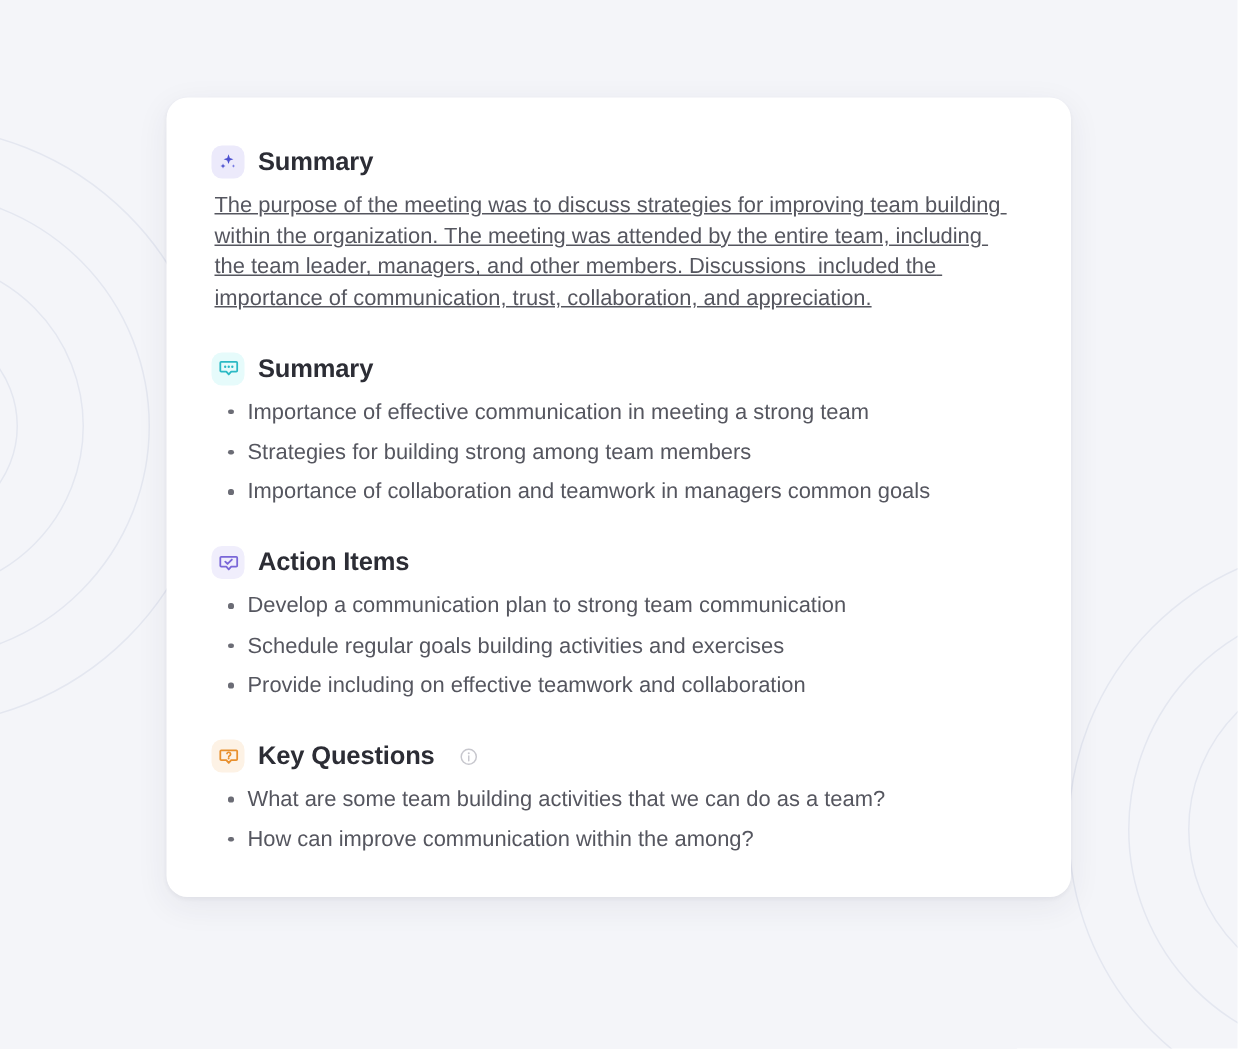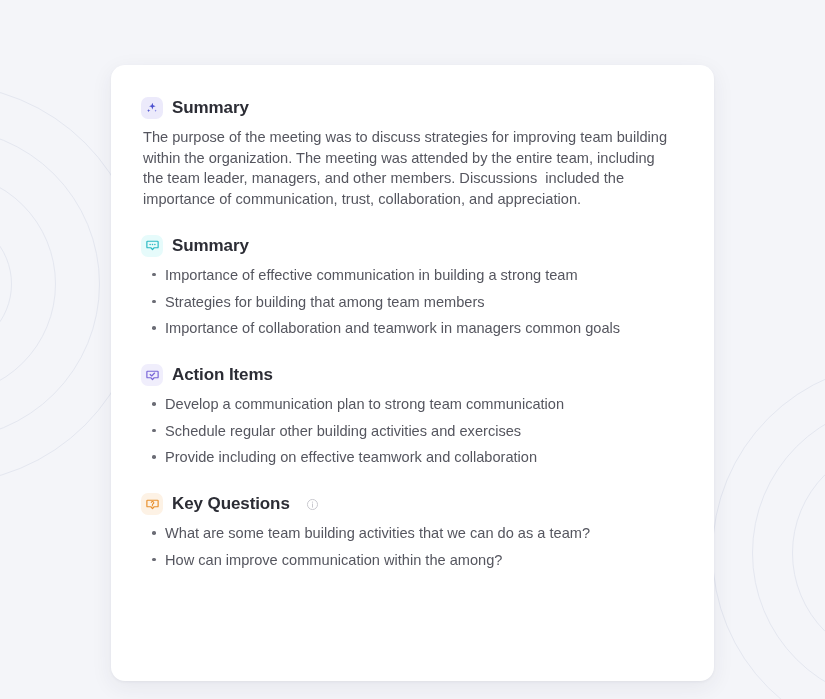--- a/index.html
+++ b/index.html
@@ -34,21 +34,21 @@
   .ring-right-1 { left: 752px; top: 402px; width: 300px; height: 300px; }
   .ring-right-2 { left: 792px; top: 442px; width: 220px; height: 220px; }
   .ring-right-3 { left: 712px; top: 362px; width: 380px; height: 380px; }
 
   
   .card {
     position: absolute;
     left: 111px;
     top: 65px;
     width: 603px;
-    height: 616px;
+    height: 533px;
     background: #ffffff;
     border-radius: 14px;
     box-shadow: 0 6px 22px rgba(36, 42, 66, 0.07),
                 0 1px 3px rgba(36, 42, 66, 0.05);
     box-sizing: border-box;
     padding: 32px 30px 30px 30px;
     z-index: 1;
     overflow: hidden;
   }
 
@@ -91,20 +91,21 @@
 
   
   .summary-text {
     font-size: 14.6px;
     line-height: 1.42;
     color: #55565f;
     margin: 0;
     padding-left: 2px;
     white-space: pre-wrap;
     max-width: 525px;
+    text-decoration: underline;
   }
 
   ul.bullets {
     margin: 0;
     padding: 0;
     list-style: none;
   }
   ul.bullets li {
     position: relative;
     font-size: 14.6px;
@@ -161,39 +162,39 @@
         <svg width="15" height="15" viewBox="0 0 24 24" aria-hidden="true">
           <path d="M4 5.2h16a1 1 0 0 1 1 1v8.4a1 1 0 0 1-1 1h-5.4l-2.6 3-2.6-3H4a1 1 0 0 1-1-1V6.2a1 1 0 0 1 1-1z" fill="none" stroke="#2bb9c4" stroke-width="1.9" stroke-linejoin="round"></path>
           <circle cx="8.2" cy="10.4" r="1.25" fill="#2bb9c4"></circle>
           <circle cx="12" cy="10.4" r="1.25" fill="#2bb9c4"></circle>
           <circle cx="15.8" cy="10.4" r="1.25" fill="#2bb9c4"></circle>
         </svg>
       </span>
       <span class="section-title">Summary</span>
     </div>
     <ul class="bullets">
-      <li>Importance of effective communication in building a strong team</li>
-      <li>Strategies for building that among team members</li>
+      <li>Importance of effective communication in meeting a strong team</li>
+      <li>Strategies for building strong among team members</li>
       <li>Importance of collaboration and teamwork in managers common goals</li>
     </ul>
   </div>
 
   <div class="section">
     <div class="section-head">
       <span class="sec-icon action">
         <svg width="15" height="15" viewBox="0 0 24 24" aria-hidden="true">
           <path d="M4 5.2h16a1 1 0 0 1 1 1v8.4a1 1 0 0 1-1 1h-5.4l-2.6 3-2.6-3H4a1 1 0 0 1-1-1V6.2a1 1 0 0 1 1-1z" fill="none" stroke="#7a67d8" stroke-width="1.9" stroke-linejoin="round"></path>
           <path d="M8.3 10.3l2.4 2.4 4.6-4.6" fill="none" stroke="#7a67d8" stroke-width="2" stroke-linecap="round" stroke-linejoin="round"></path>
         </svg>
       </span>
       <span class="section-title">Action Items</span>
     </div>
     <ul class="bullets">
       <li>Develop a communication plan to strong team communication</li>
-      <li>Schedule regular other building activities and exercises</li>
+      <li>Schedule regular goals building activities and exercises</li>
       <li>Provide including on effective teamwork and collaboration</li>
     </ul>
   </div>
 
   <div class="section">
     <div class="section-head">
       <span class="sec-icon question">
         <svg width="15" height="15" viewBox="0 0 24 24" aria-hidden="true">
           <path d="M4 5.2h16a1 1 0 0 1 1 1v8.4a1 1 0 0 1-1 1h-5.4l-2.6 3-2.6-3H4a1 1 0 0 1-1-1V6.2a1 1 0 0 1 1-1z" fill="none" stroke="#e8902e" stroke-width="1.9" stroke-linejoin="round"></path>
           <path d="M10.1 8.6a2 2 0 1 1 2.5 2.5c-.5.25-.7.6-.7 1.1" fill="none" stroke="#e8902e" stroke-width="1.8" stroke-linecap="round"></path>

